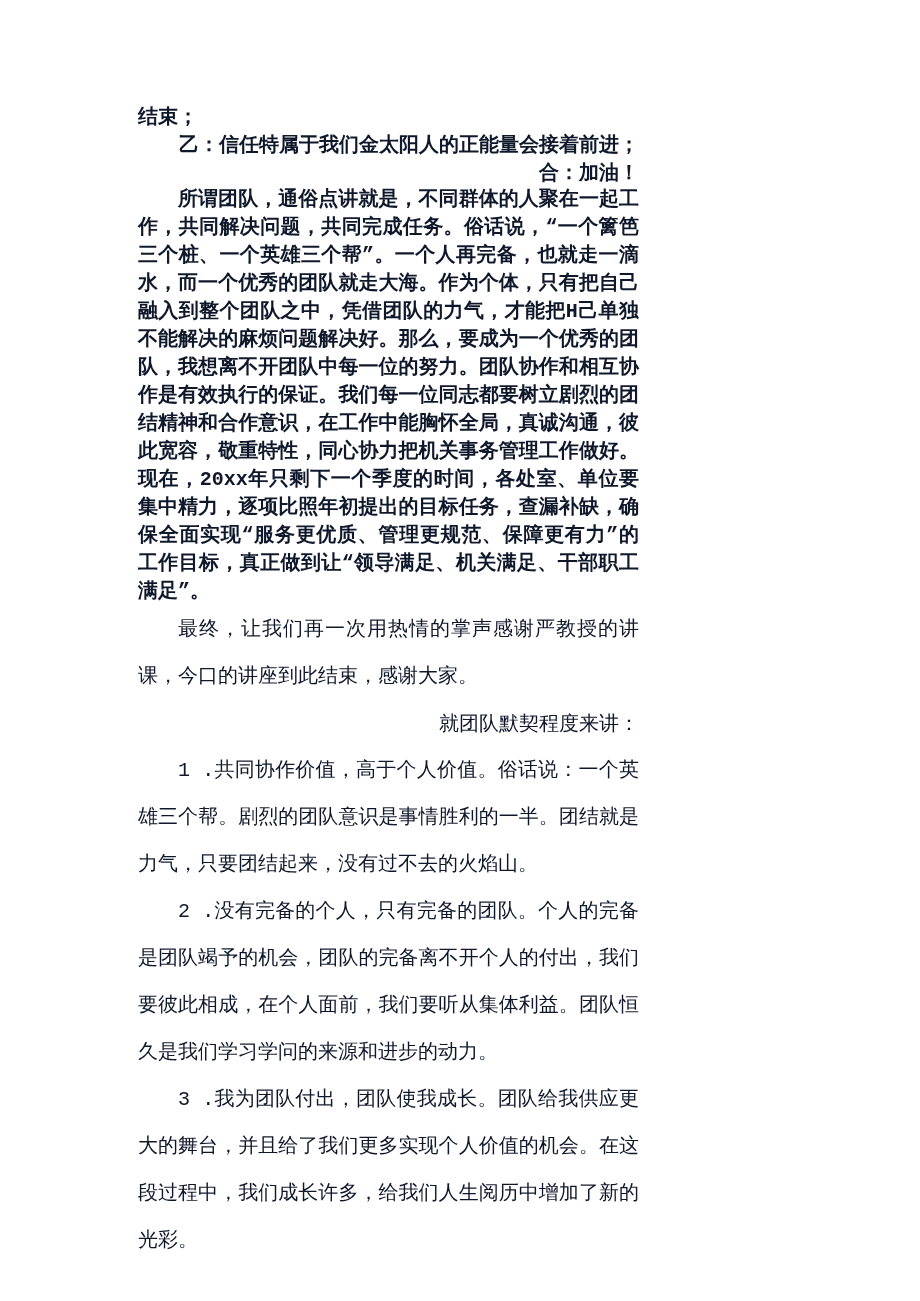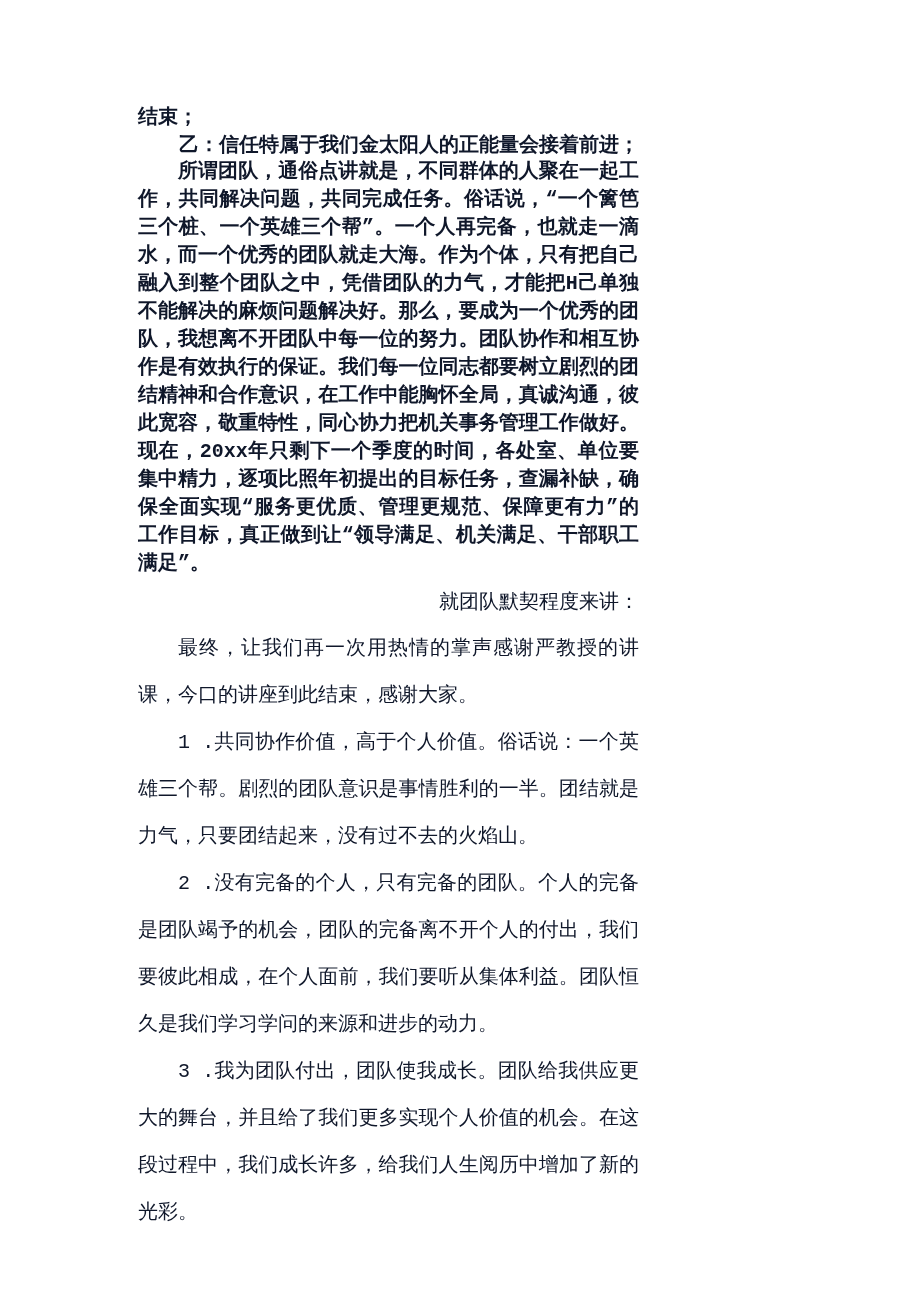--- a/index.html
+++ b/index.html
@@ -39,25 +39,26 @@
   .p8 { margin-bottom: 0; }
 </style>
 </head>
 <body>
 
 <div class="page">
   <p class="dense bold p0">结束；</p>
 
   <p class="dense bold indent p1">乙：信任特属于我们金太阳人的正能量会接着前进；</p>
 
+  <p class="dense bold indent p2">合：加油！</p>
 
   <p class="dense bold indent justify p3">所谓团队，通俗点讲就是，不同群体的人聚在一起工作，共同解决问题，共同完成任务。俗话说，“一个篱笆三个桩、一个英雄三个帮”。一个人再完备，也就走一滴水，而一个优秀的团队就走大海。作为个体，只有把自己融入到整个团队之中，凭借团队的力气，才能把H己单独不能解决的麻烦问题解决好。那么，要成为一个优秀的团队，我想离不开团队中每一位的努力。团队协作和相互协作是有效执行的保证。我们每一位同志都要树立剧烈的团结精神和合作意识，在工作中能胸怀全局，真诚沟通，彼此宽容，敬重特性，同心协力把机关事务管理工作做好。现在，20xx年只剩下一个季度的时间，各处室、单位要集中精力，逐项比照年初提出的目标任务，查漏补缺，确保全面实现“服务更优质、管理更规范、保障更有力”的工作目标，真正做到让“领导满足、机关满足、干部职工满足”。</p>
 
+  <p class="loose indent justify p4">最终，让我们再一次用热情的掌声感谢严教授的讲课，今口的讲座到此结束，感谢大家。</p>
+
   <p class="loose indent p5">就团队默契程度来讲：</p>
-
-  <p class="loose indent justify p4">最终，让我们再一次用热情的掌声感谢严教授的讲课，今口的讲座到此结束，感谢大家。</p>
 
   <p class="loose indent justify p6">1 .共同协作价值，高于个人价值。俗话说：一个英雄三个帮。剧烈的团队意识是事情胜利的一半。团结就是力气，只要团结起来，没有过不去的火焰山。</p>
 
   <p class="loose indent justify p7">2 .没有完备的个人，只有完备的团队。个人的完备是团队竭予的机会，团队的完备离不开个人的付出，我们要彼此相成，在个人面前，我们要听从集体利益。团队恒久是我们学习学问的来源和进步的动力。</p>
 
   <p class="loose indent justify p8">3 .我为团队付出，团队使我成长。团队给我供应更大的舞台，并且给了我们更多实现个人价值的机会。在这段过程中，我们成长许多，给我们人生阅历中增加了新的光彩。</p>
 </div>
 
 </body></html>

